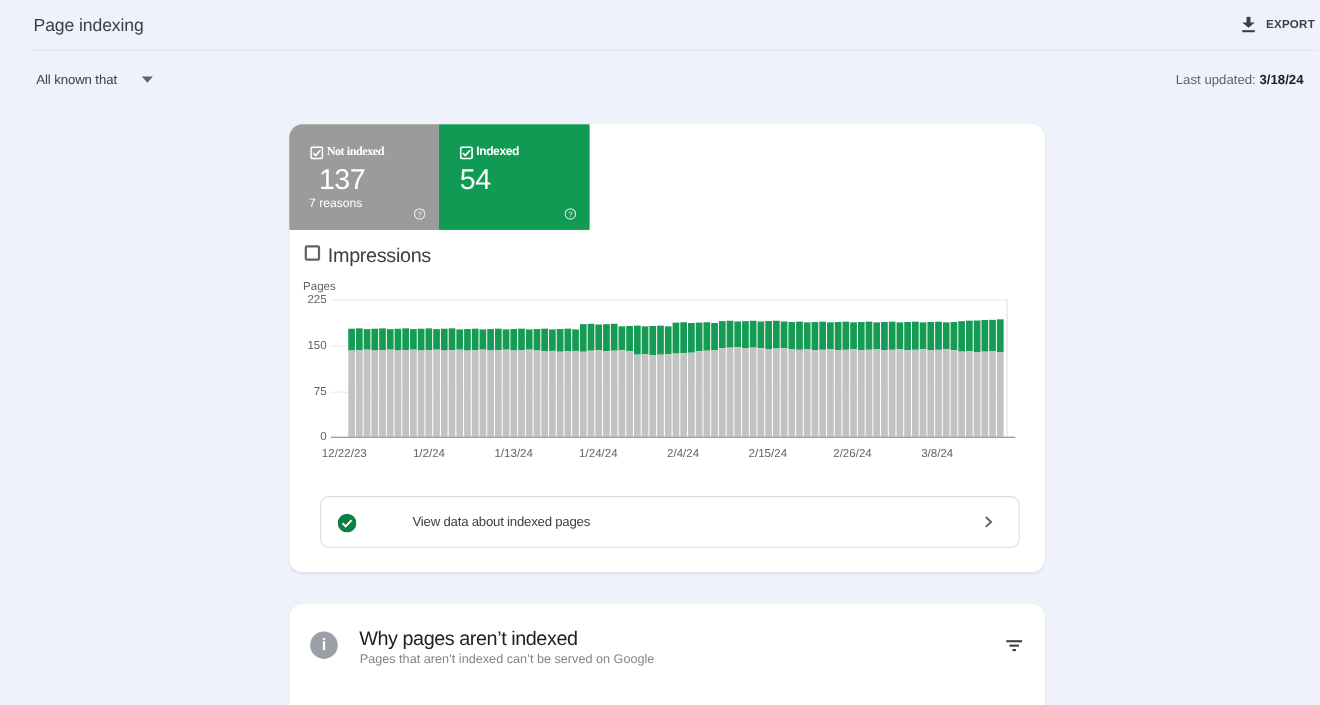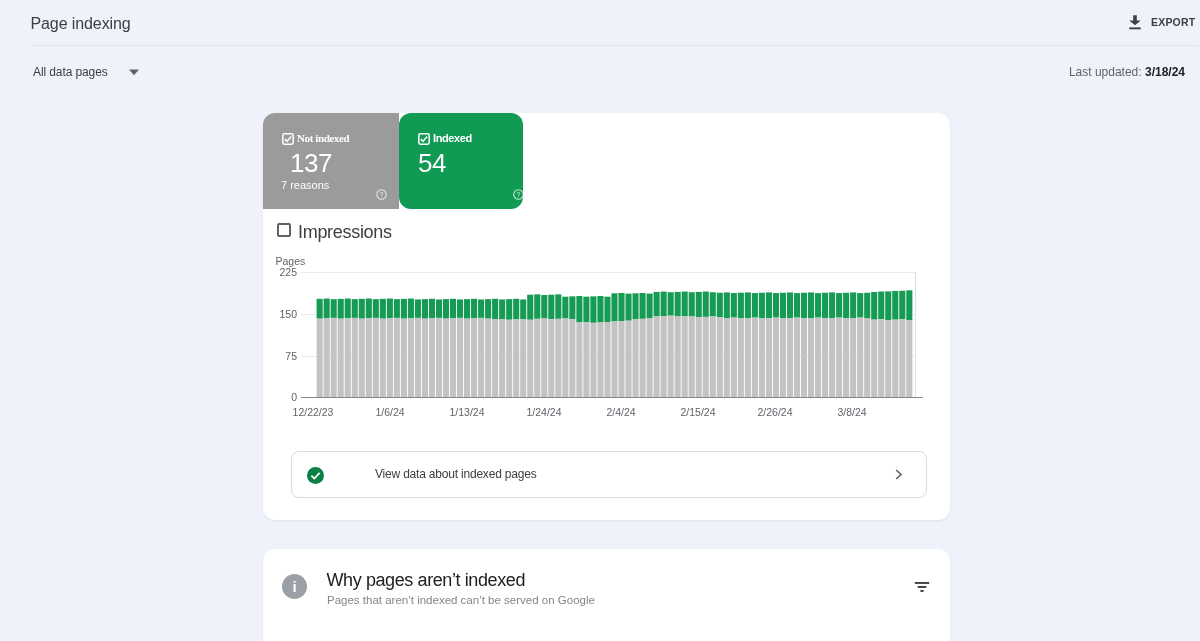--- a/index.html
+++ b/index.html
@@ -8,42 +8,42 @@
 <body>
 
 <div class="abs" style="left:30.5px; top:15px; font-size:16px; letter-spacing:-0.1px; color:#3c4043;">Page indexing</div>
 <svg class="abs" style="left:1129px; top:14.5px;" width="12" height="15" viewBox="0 0 12 15">
   <path d="M4.2 0.3 h3.6 v5.2 h3.9 L6 10.3 0.3 5.5 h3.9 Z" fill="#3c4043"></path>
   <rect x="0.3" y="12.4" width="11.4" height="1.9" fill="#3c4043"></rect>
 </svg>
 <div class="abs" style="left:1151px; top:16px; font-size:10.5px; font-weight:bold; letter-spacing:0.2px; color:#3c4043;">EXPORT</div>
 <div class="abs" style="left:30px; top:45px; width:1168px; height:1px; background:#e2e5ee;"></div>
 
-<div class="abs" style="left:33px; top:64.5px; font-size:12px; letter-spacing:-0.1px; color:#3c4043;">All data pages</div>
+<div class="abs" style="left:33px; top:64.5px; font-size:12px; letter-spacing:-0.1px; color:#3c4043;">All known that</div>
 <svg class="abs" style="left:128px; top:69px;" width="12" height="7" viewBox="0 0 12 7">
   <path d="M1 0.5 L11 0.5 L6 6.2 Z" fill="#5f6368"></path>
 </svg>
 <div class="abs" style="right:15px; top:64.5px; font-size:12px; color:#5f6368;">Last updated: <span style="color:#202124; font-weight:bold;">3/18/24</span></div>
 
 <div class="abs" style="left:263px; top:113px; width:687px; height:407px; background:#fff; border-radius:12px; box-shadow:0 1px 2px rgba(60,64,67,0.10);">
 
   <div class="abs" style="left:0; top:0; width:136px; height:96px; background:#9b9b9b; border-radius:12px 0 0 0; color:#fff;">
     <svg class="abs" style="left:18.5px; top:19.5px;" width="12" height="12" viewBox="0 0 12 12">
       <rect x="0.8" y="0.8" width="10.4" height="10.4" rx="1.6" fill="none" stroke="#fff" stroke-width="1.5"></rect>
       <path d="M2.8 6.1 L5 8.3 L9.2 3.6" fill="none" stroke="#fff" stroke-width="1.5"></path>
     </svg>
     <div class="abs" style="left:34px; top:19px; font-size:11px; font-weight:bold; letter-spacing:-0.4px;font-family:Liberation Serif, serif;">Not indexed</div>
     <div class="abs" style="left:27px; top:37px; font-size:26px; letter-spacing:-0.5px; line-height:1;">137</div>
     <div class="abs" style="left:18px; top:66px; font-size:11px;">7 reasons</div>
     <svg class="abs" style="left:113px; top:76px;" width="11" height="11" viewBox="0 0 11 11">
       <circle cx="5.5" cy="5.5" r="4.7" fill="none" stroke="rgba(255,255,255,0.75)" stroke-width="1.1"></circle>
       <text x="5.5" y="8" font-size="7" fill="rgba(255,255,255,0.85)" text-anchor="middle" font-family="Liberation Sans">?</text>
     </svg>
   </div>
-  <div class="abs" style="left:136px; top:0; width:124px; height:96px; background:#119a53; color:#fff;border-radius:12px;">
+  <div class="abs" style="left:136px; top:0; width:137px; height:96px; background:#119a53; color:#fff;">
     <svg class="abs" style="left:18.5px; top:19.5px;" width="12" height="12" viewBox="0 0 12 12">
       <rect x="0.8" y="0.8" width="10.4" height="10.4" rx="1.6" fill="none" stroke="#fff" stroke-width="1.5"></rect>
       <path d="M2.8 6.1 L5 8.3 L9.2 3.6" fill="none" stroke="#fff" stroke-width="1.5"></path>
     </svg>
     <div class="abs" style="left:34px; top:19px; font-size:11px; font-weight:bold; letter-spacing:-0.4px;">Indexed</div>
     <div class="abs" style="left:19px; top:37px; font-size:26px; letter-spacing:-0.5px; line-height:1;">54</div>
     <svg class="abs" style="left:114px; top:76px;" width="11" height="11" viewBox="0 0 11 11">
       <circle cx="5.5" cy="5.5" r="4.7" fill="none" stroke="rgba(255,255,255,0.75)" stroke-width="1.1"></circle>
       <text x="5.5" y="8" font-size="7" fill="rgba(255,255,255,0.85)" text-anchor="middle" font-family="Liberation Sans">?</text>
     </svg>
@@ -231,21 +231,21 @@
 <rect x="629.24" y="37.91" width="6.1" height="28.75" fill="#169b55"></rect>
 <rect x="629.24" y="66.66" width="6.1" height="77.44" fill="#c3c3c3"></rect>
 <rect x="636.26" y="37.77" width="6.1" height="28.50" fill="#169b55"></rect>
 <rect x="636.26" y="66.27" width="6.1" height="77.83" fill="#c3c3c3"></rect>
 <rect x="643.28" y="37.30" width="6.1" height="29.75" fill="#169b55"></rect>
 <rect x="643.28" y="67.05" width="6.1" height="77.05" fill="#c3c3c3"></rect>
   </svg>
   <div class="abs" style="left:38px; top:284.1px; width:622px; height:1px; background:#85898e;"></div>
 
   <div class="abs" style="left:14px; top:293px; width:72px; text-align:center; font-size:10.5px; color:#5f6368;">12/22/23</div>
-  <div class="abs" style="left:91px; top:293px; width:72px; text-align:center; font-size:10.5px; color:#5f6368;">1/6/24</div>
+  <div class="abs" style="left:91px; top:293px; width:72px; text-align:center; font-size:10.5px; color:#5f6368;">1/2/24</div>
   <div class="abs" style="left:168px; top:293px; width:72px; text-align:center; font-size:10.5px; color:#5f6368;">1/13/24</div>
   <div class="abs" style="left:245px; top:293px; width:72px; text-align:center; font-size:10.5px; color:#5f6368;">1/24/24</div>
   <div class="abs" style="left:322px; top:293px; width:72px; text-align:center; font-size:10.5px; color:#5f6368;">2/4/24</div>
   <div class="abs" style="left:399px; top:293px; width:72px; text-align:center; font-size:10.5px; color:#5f6368;">2/15/24</div>
   <div class="abs" style="left:476px; top:293px; width:72px; text-align:center; font-size:10.5px; color:#5f6368;">2/26/24</div>
   <div class="abs" style="left:553px; top:293px; width:72px; text-align:center; font-size:10.5px; color:#5f6368;">3/8/24</div>
 
   <div class="abs" style="left:28px; top:338px; width:636px; height:47px; border:1px solid #dadce0; border-radius:8px;">
     <svg class="abs" style="left:15px; top:15px;" width="17" height="17" viewBox="0 0 17 17">
       <circle cx="8.5" cy="8.5" r="8.5" fill="#0b8043"></circle>

